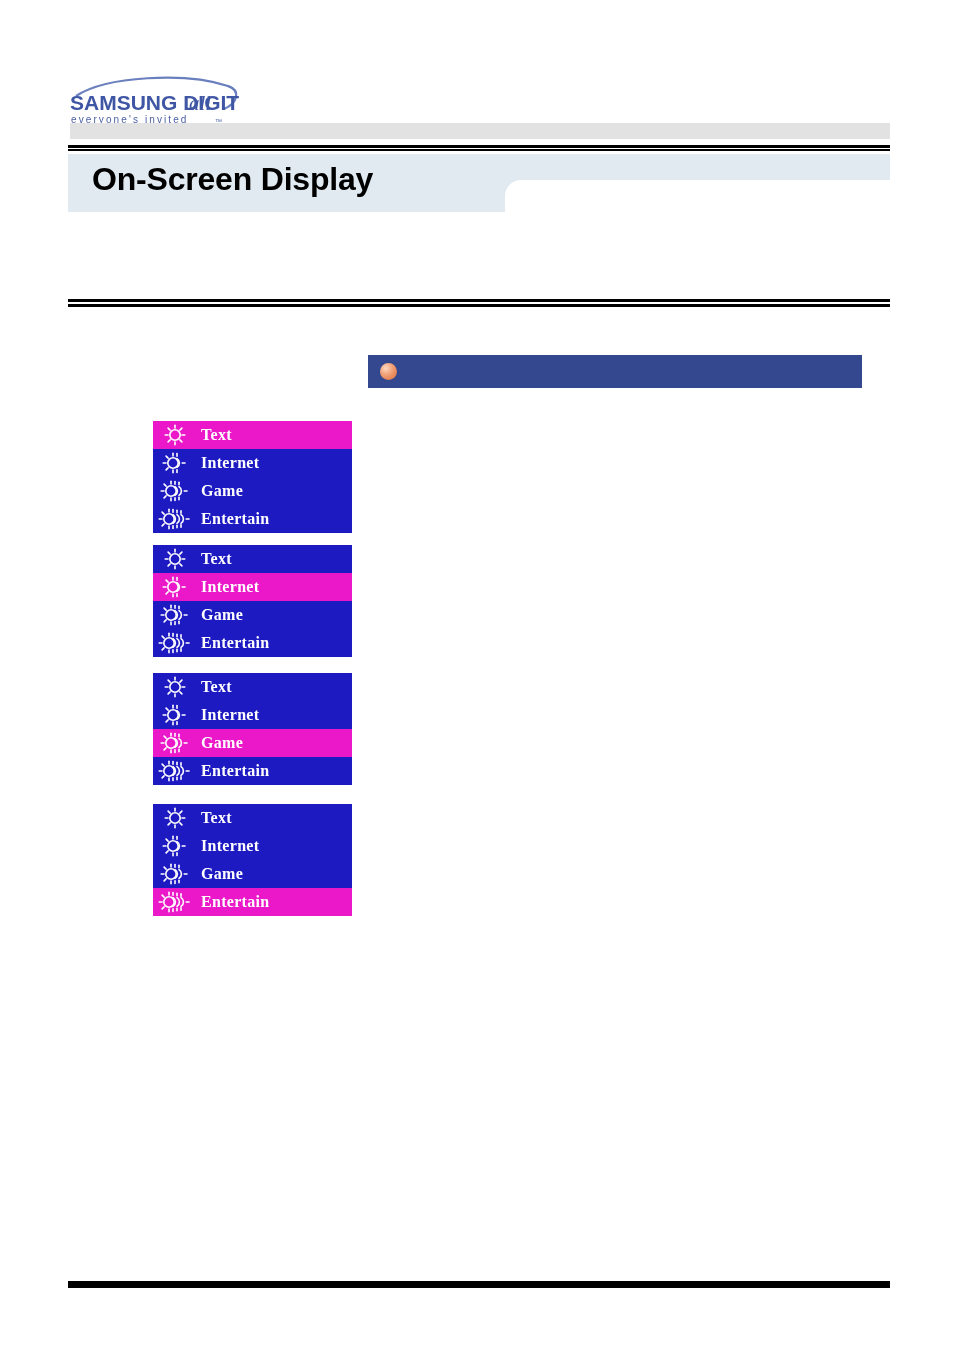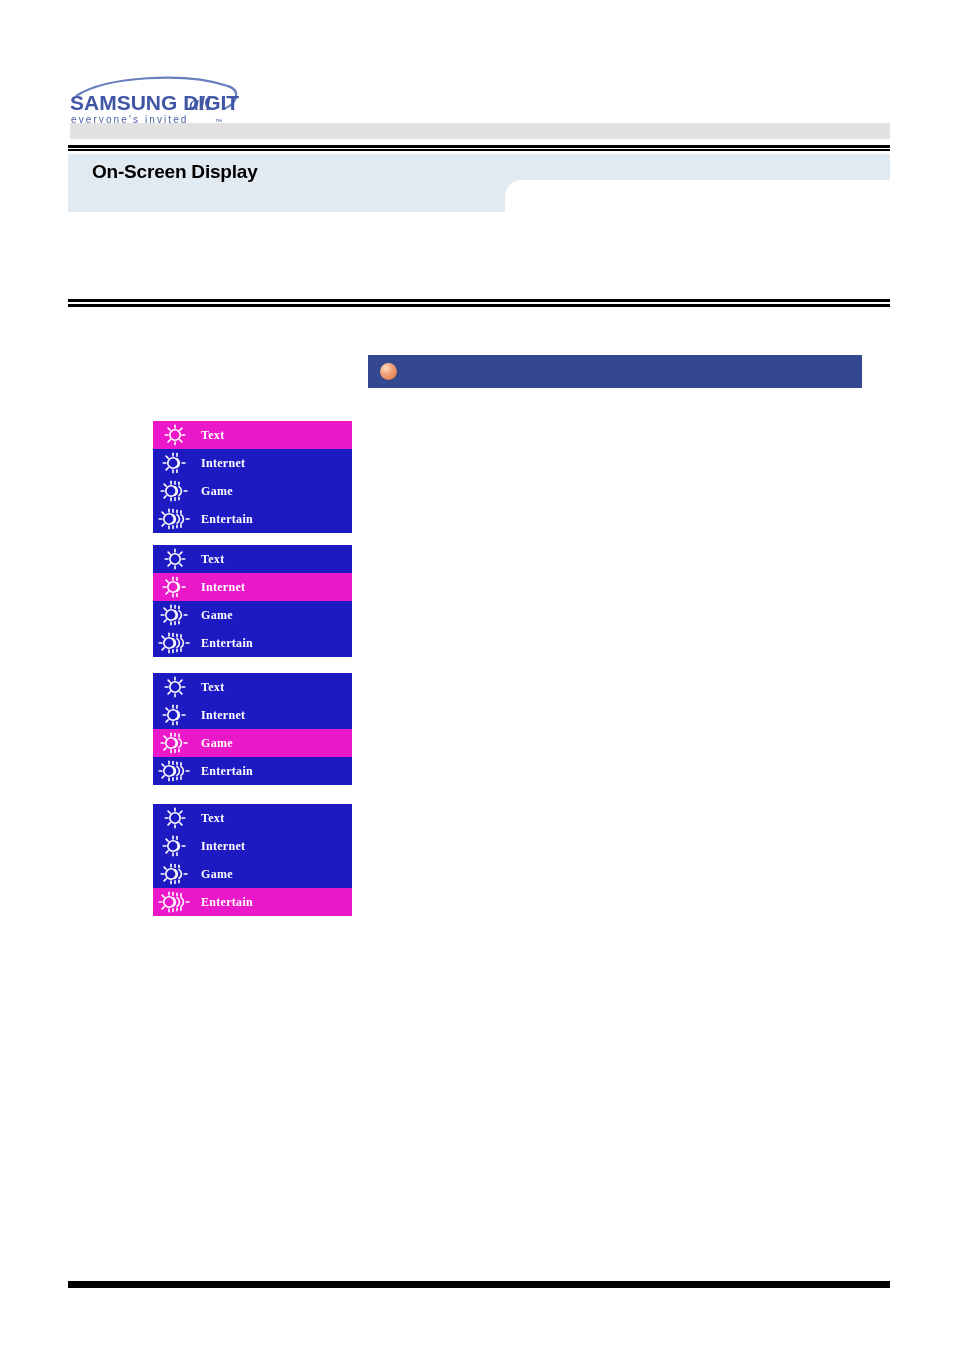--- a/index.html
+++ b/index.html
@@ -92,21 +92,21 @@
     position: absolute;
     left: 0; top: 0;
     width: 22px; height: 22px;
     background: #ffffff;
     border-top-left-radius: 16px;
   }
   #page-title {
     position: absolute;
     left: 24px;
     top: 7px;
-    font-size: 19px;
+    font-size: 32px;
     font-weight: bold;
     color: #000000;
     letter-spacing: -0.2px;
     white-space: nowrap;
   }
 
   
   #section-divider {
     position: absolute;
     left: 68px;
@@ -181,21 +181,21 @@
     width: 48px;
     min-width: 48px;
     height: 28px;
     display: flex;
     align-items: center;
     justify-content: center;
   }
   .osd-icon svg { display: block; }
   .osd-label {
     font-family: "Liberation Serif", serif;
-    font-size: 12px;
+    font-size: 16px;
     font-weight: bold;
     color: #ffffff;
     line-height: 1;
     white-space: nowrap;
     letter-spacing: 0.3px;
   }
 
   
   #footer-rule {
     position: absolute;

